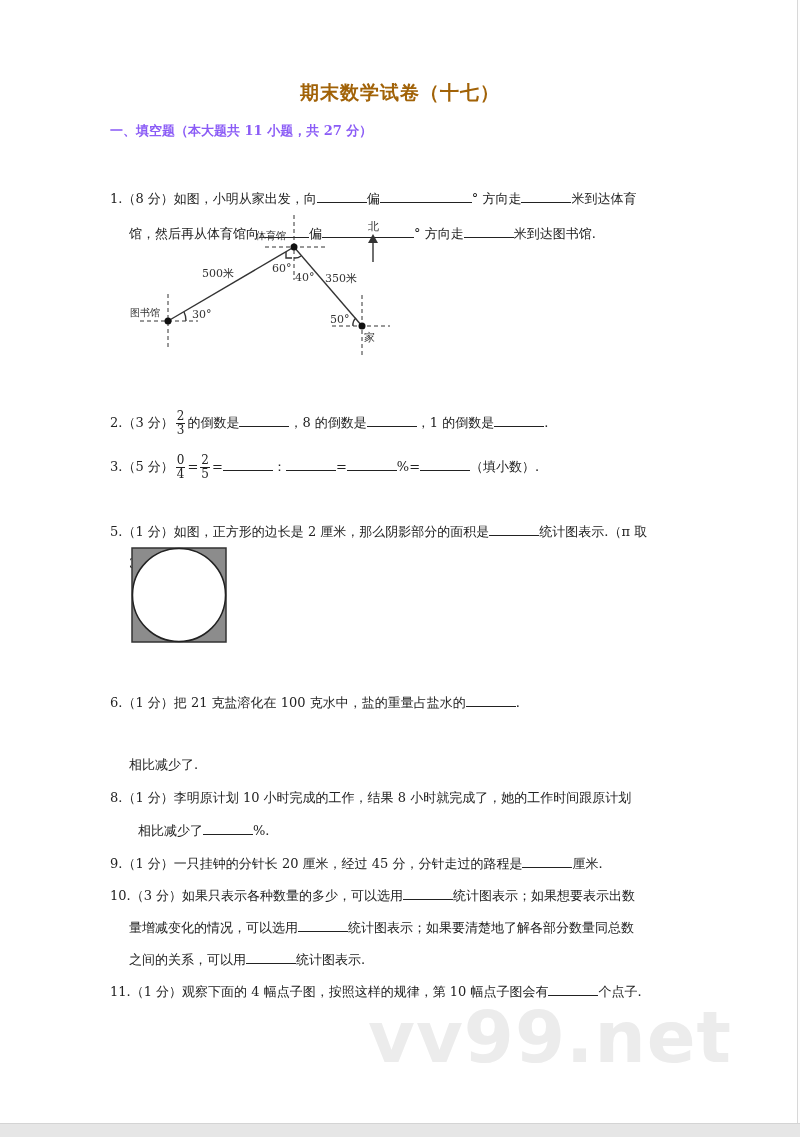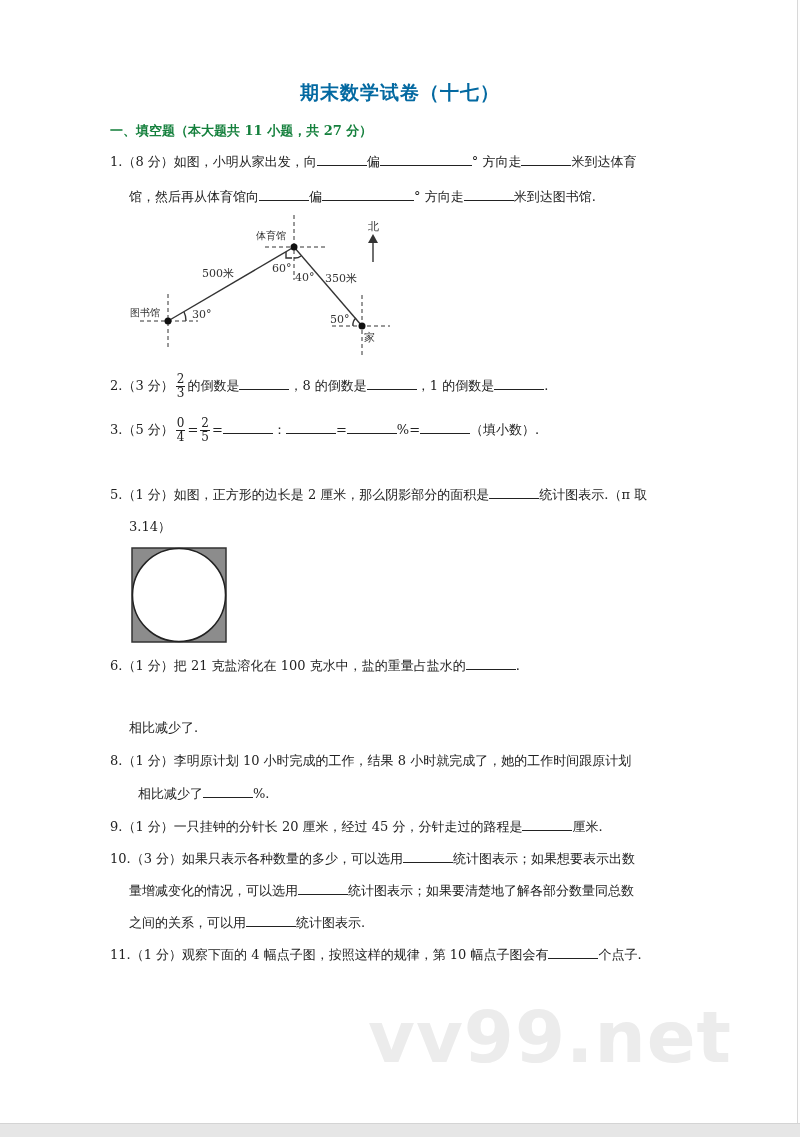--- a/index.html
+++ b/index.html
@@ -12,27 +12,27 @@
   .page {
     position: absolute; left: 0; top: 0; width: 797px; height: 1123px;
     background: #ffffff; border-right: 1px solid #d8d8d8;
   }
   .bottom-bar {
     position: absolute; left: 0; top: 1123px; width: 800px; height: 14px;
     background: #e6e6e6; border-top: 1px solid #d4d4d4;
   }
   .title {
     position: absolute; left: 0; width: 800px; top: 80px; text-align: center;
-    font-size: 19px; font-weight: bold; letter-spacing: 1px; color: #0369a1;
+    font-size: 19px; font-weight: bold; letter-spacing: 1px; color: #a16207;
   }
   .section {
-    position: absolute; left: 110px; top: 122px; font-size: 13px; font-weight: bold; color: #15803d;
+    position: absolute; left: 110px; top: 122px; font-size: 13px; font-weight: bold; color: #8b5cf6;
   }
   .line {
-    position: absolute; font-size: 13px; line-height: 18px; white-space: nowrap; color: #222;
+    position: absolute; font-size: 13px; line-height: 18px; white-space: nowrap; color: #222; margin-top: 37px;
   }
   .blank {
     display: inline-block; border-bottom: 1px solid #222; height: 13px; vertical-align: baseline;
   }
   .b50 { width: 50px; } .b90 { width: 92px; }
   .frac {
     display: inline-block; vertical-align: middle; text-align: center; font-size: 12px; line-height: 13px;
     margin: 0 2px;
   }
   .frac .num { display: block; border-bottom: 1px solid #222; padding: 0 1px; }

